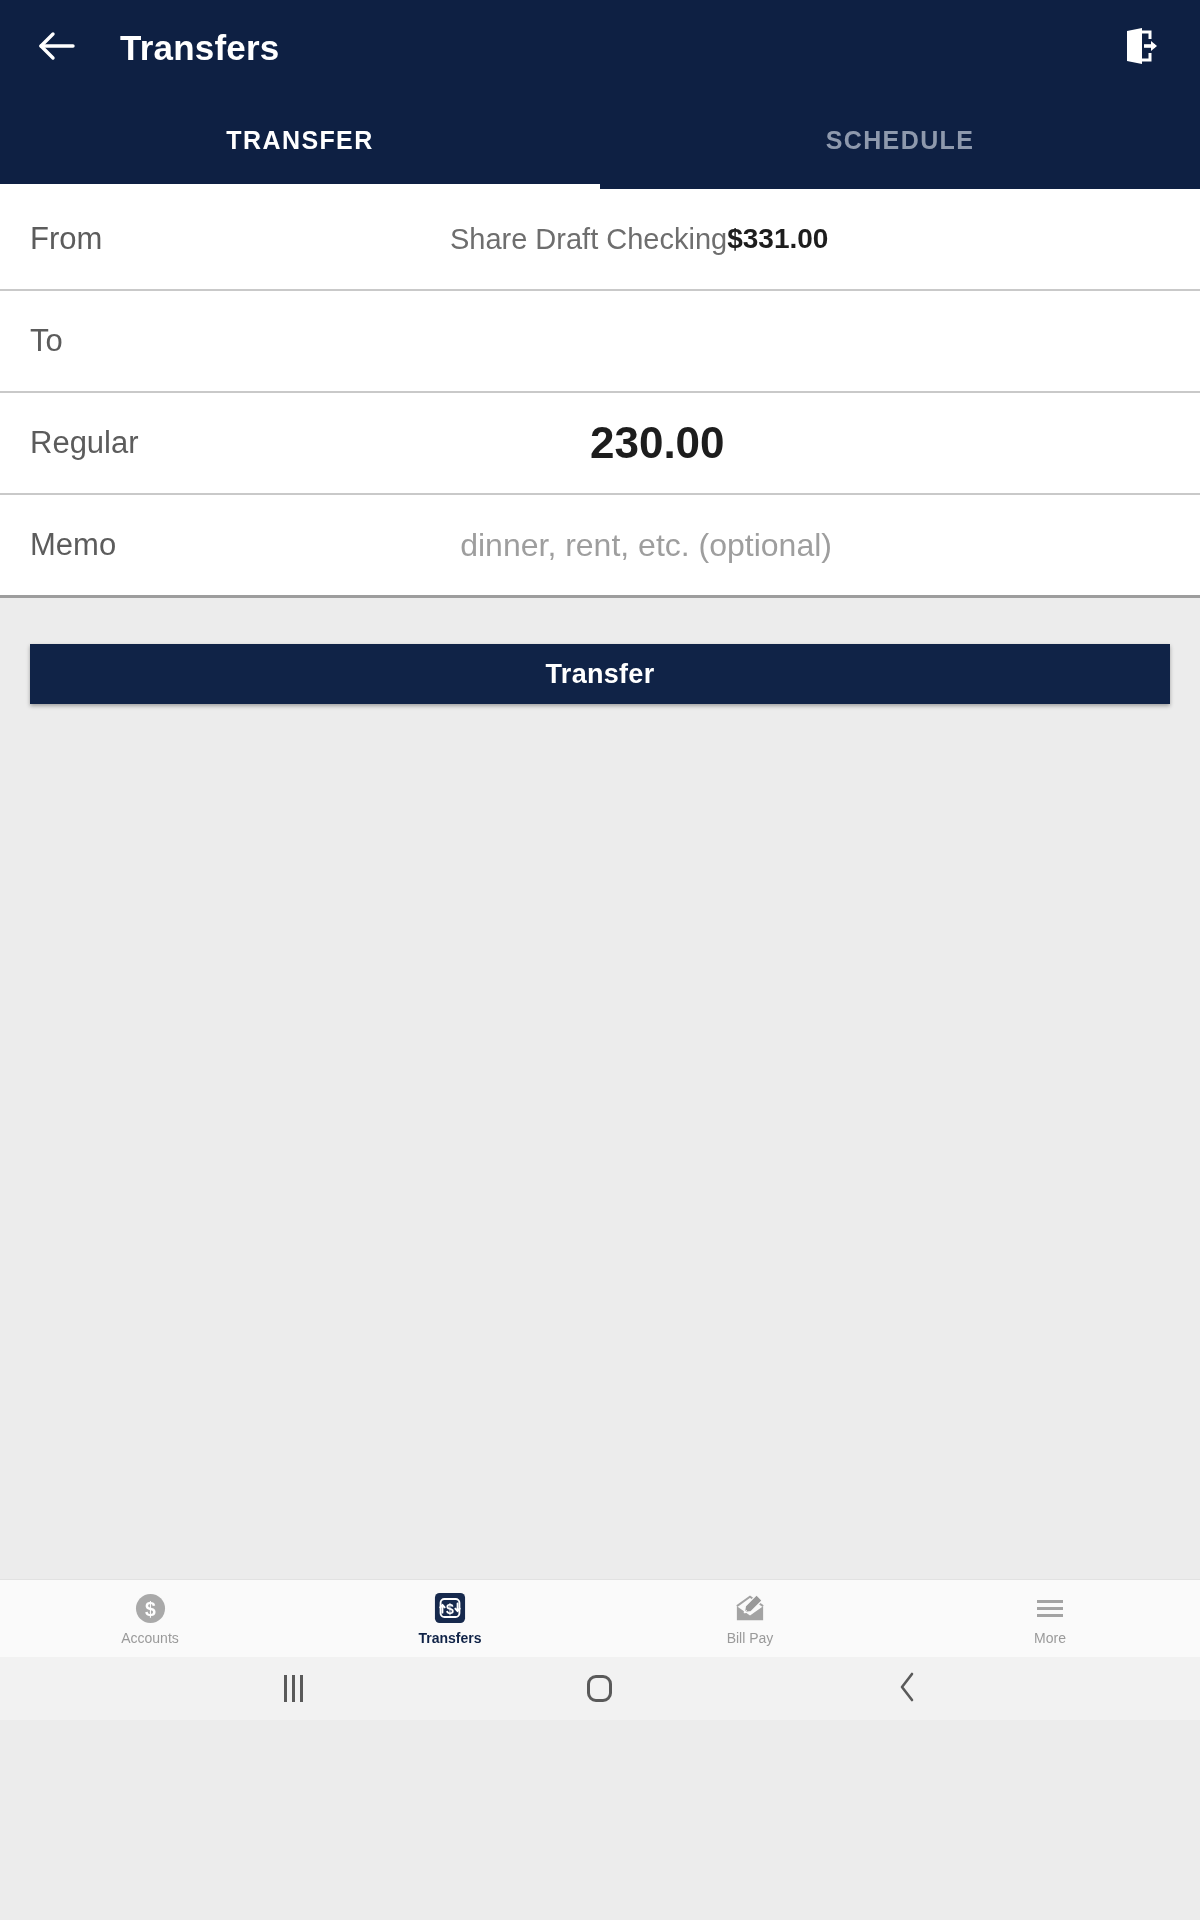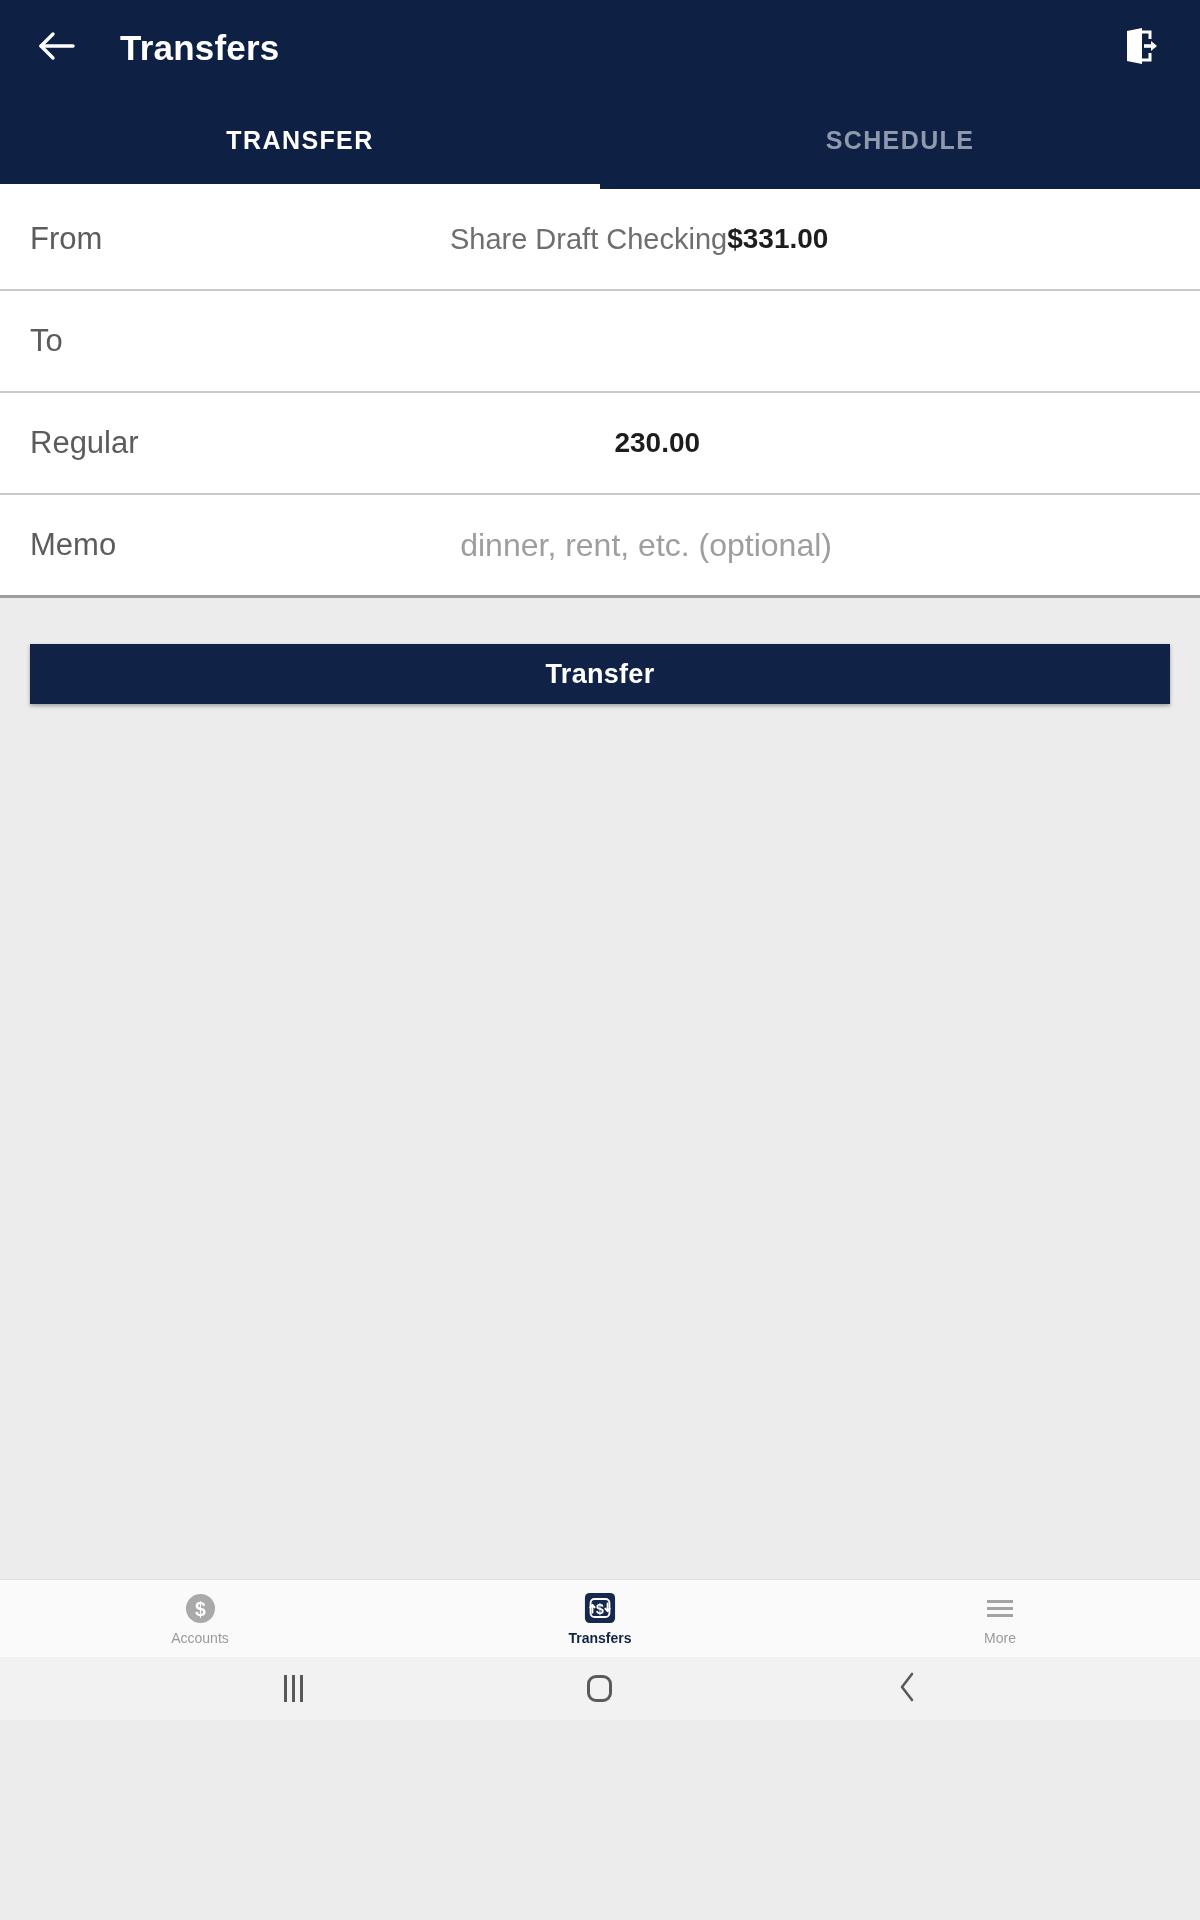--- a/index.html
+++ b/index.html
@@ -152,21 +152,21 @@
   }
 
   .row-value {
     font-size: 28px;
     color: #1d1d1d;
     font-weight: bold;
     line-height: 1.18;
   }
 
   .row-single-value {
-    font-size: 28px;
+    font-size: 44px;
     color: #1d1d1d;
     font-weight: bold;
   }
 
   .row-placeholder {
     font-size: 32px;
     color: #9e9e9e;
     font-weight: normal;
   }
 
@@ -386,20 +386,31 @@
           <rect x="1" y="1" width="32" height="32" rx="5" fill="#16294d"></rect>
           <rect x="7" y="7.5" width="20" height="19" rx="4" fill="none" stroke="#ffffff" stroke-width="2"></rect>
           <text x="17" y="23.5" text-anchor="middle" font-family="Liberation Sans, sans-serif" font-size="15" font-weight="bold" fill="#ffffff">$</text>
           <path d="M9 22 L9 14 M6.6 16.4 L9 13.6 L11.4 16.4" stroke="#ffffff" stroke-width="1.9" fill="none" stroke-linecap="round" stroke-linejoin="round"></path>
           <path d="M25 12 L25 20 M22.6 17.6 L25 20.4 L27.4 17.6" stroke="#ffffff" stroke-width="1.9" fill="none" stroke-linecap="round" stroke-linejoin="round"></path>
         </svg>
       </span>
       <span class="nav-label">Transfers</span>
     </div>
 
+    <div class="nav-item">
+      <span class="nav-icon">
+        <svg width="34" height="30" viewBox="0 0 36 32" aria-hidden="true">
+          <path d="M4 14 L18 24 L32 14 L32 29 L4 29 Z" fill="#a3a3a3"></path>
+          <path d="M4 14 L18 4 L32 14" fill="none" stroke="#a3a3a3" stroke-width="2"></path>
+          <path d="M13 14 L25 2 L31 8 L19 20 L12 21 Z" fill="#999999" stroke="#fafafa" stroke-width="1.4" stroke-linejoin="round"></path>
+          <path d="M12 21 L14.5 18.5" stroke="#fafafa" stroke-width="1.2"></path>
+        </svg>
+      </span>
+      <span class="nav-label">Bill Pay</span>
+    </div>
 
 
     <div class="nav-item">
       <span class="nav-icon">
         <svg width="30" height="24" viewBox="0 0 30 24" aria-hidden="true">
           <rect x="2" y="4" width="26" height="3" fill="#a3a3a3"></rect>
           <rect x="2" y="11" width="26" height="3" fill="#a3a3a3"></rect>
           <rect x="2" y="18" width="26" height="3" fill="#a3a3a3"></rect>
         </svg>
       </span>

